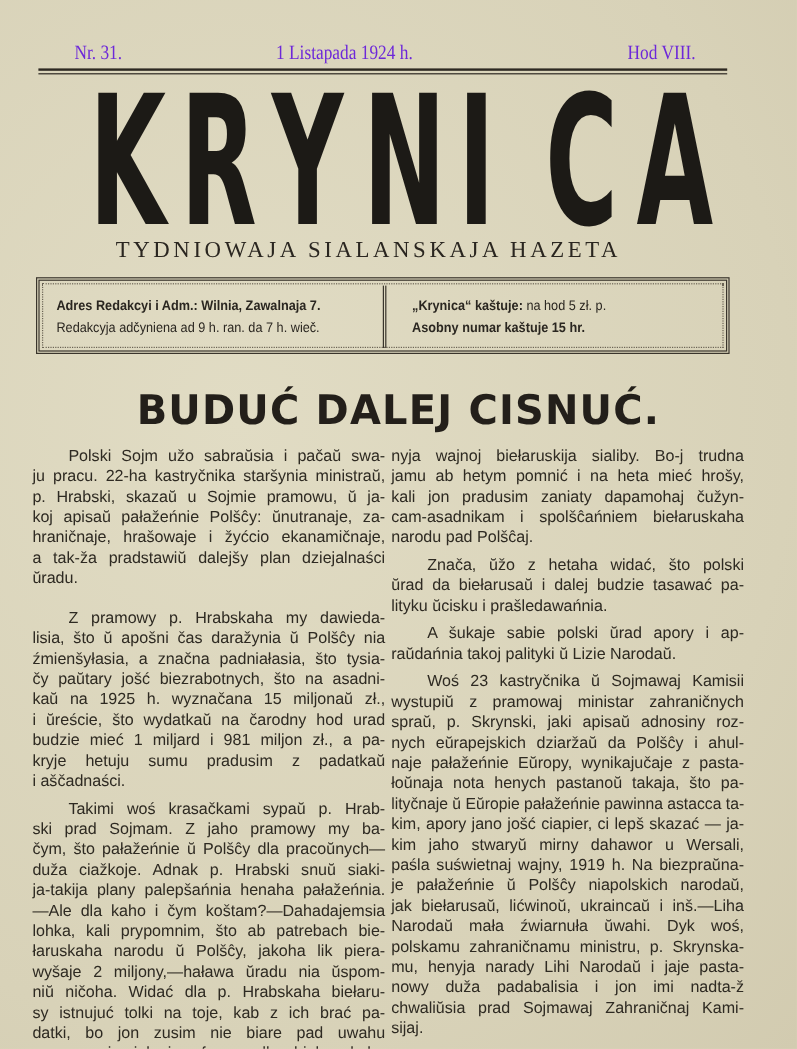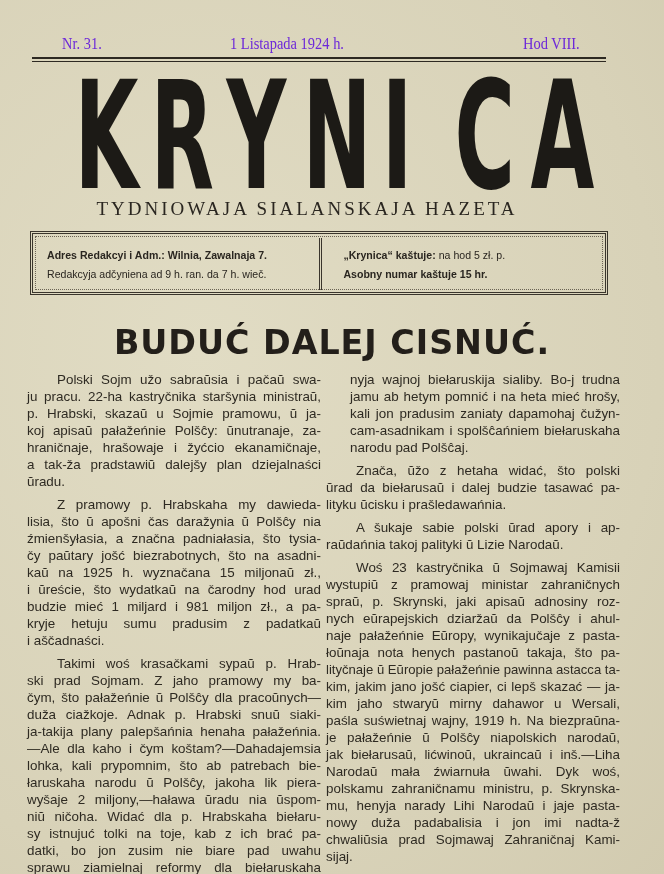--- a/index.html
+++ b/index.html
@@ -111,21 +111,21 @@
         <span class="b">„Krynica“ kaštuje:</span>
         <span>na hod 5 zł. p.</span>
       </div>
       <div class="info-line b">Asobny numar kaštuje 15 hr.</div>
     </div>
   </div>
 
   <div class="headline">BUDUĆ DALEJ CISNUĆ.</div>
 
   <div class="col col-left" id="col-left">
-      <div style="margin-bottom: 6px;">
+      <div style="margin-bottom: 16px;">
         <span class="ln ind">Polski Sojm užo sabraŭsia i pačaŭ swa-</span>
         <span class="ln">ju pracu. 22-ha kastryčnika staršynia ministraŭ,</span>
         <span class="ln">p. Hrabski, skazaŭ u Sojmie pramowu, ŭ ja-</span>
         <span class="ln">koj apisaŭ pałažeńnie Polšĉy: ŭnutranaje, za-</span>
         <span class="ln">hraničnaje, hrašowaje i žyćcio ekanamičnaje,</span>
         <span class="ln">a tak-ža pradstawiŭ dalejšy plan dziejalnaści</span>
         <span class="ln last">ŭradu.</span>
       </div>
       <div style="margin-bottom: 6px;">
         <span class="ln ind">Z pramowy p. Hrabskaha my dawieda-</span>
@@ -148,21 +148,21 @@
         <span class="ln">lohka, kali prypomnim, što ab patrebach bie-</span>
         <span class="ln">łaruskaha narodu ŭ Polšĉy, jakoha lik piera-</span>
         <span class="ln">wyšaje 2 miljony,—haława ŭradu nia ŭspom-</span>
         <span class="ln">niŭ ničoha. Widać dla p. Hrabskaha biełaru-</span>
         <span class="ln">sy istnujuć tolki na toje, kab z ich brać pa-</span>
         <span class="ln">datki, bo jon zusim nie biare pad uwahu</span>
         <span class="ln">sprawu ziamielnaj reformy dla biełaruskaha</span>
       </div>
     </div>
   <div class="col col-right" id="col-right">
-      <div style="margin-bottom: 6px; margin-left: 24px;">
+      <div style="margin-bottom: 6px;">
         <span class="ln">nyja wajnoj biełaruskija sialiby. Bo-j trudna</span>
         <span class="ln">jamu ab hetym pomnić i na heta mieć hrošy,</span>
         <span class="ln">kali jon pradusim zaniaty dapamohaj čužyn-</span>
         <span class="ln">cam-asadnikam i spolšĉańniem biełaruskaha</span>
         <span class="ln last">narodu pad Polšĉaj.</span>
       </div>
       <div style="margin-bottom: 6px;">
         <span class="ln ind">Znača, ŭžo z hetaha widać, što polski</span>
         <span class="ln">ŭrad da biełarusaŭ i dalej budzie tasawać pa-</span>
         <span class="ln last">lityku ŭcisku i prašledawańnia.</span>
@@ -172,21 +172,21 @@
         <span class="ln last">raŭdańnia takoj palityki ŭ Lizie Narodaŭ.</span>
       </div>
       <div style="margin-bottom: 6px;">
         <span class="ln ind">Woś 23 kastryčnika ŭ Sojmawaj Kamisii</span>
         <span class="ln">wystupiŭ z pramowaj ministar zahraničnych</span>
         <span class="ln">spraŭ, p. Skrynski, jaki apisaŭ adnosiny roz-</span>
         <span class="ln">nych eŭrapejskich dziaržaŭ da Polšĉy i ahul-</span>
         <span class="ln">naje pałažeńnie Eŭropy, wynikajučaje z pasta-</span>
         <span class="ln">łoŭnaja nota henych pastanoŭ takaja, što pa-</span>
         <span class="ln" style="transform: scaleX(0.978); transform-origin: left center; text-align-last: left;">lityčnaje ŭ Eŭropie pałažeńnie pawinna astacca ta-</span>
-        <span class="ln">kim, jakim jano jošć ciapier, ci lepš skazać — ja-</span>
+        <span class="ln">kim, apory jano jošć ciapier, ci lepš skazać — ja-</span>
         <span class="ln">kim jaho stwaryŭ mirny dahawor u Wersali,</span>
         <span class="ln">paśla suświetnaj wajny, 1919 h. Na biezpraŭna-</span>
         <span class="ln">je pałažeńnie ŭ Polšĉy niapolskich narodaŭ,</span>
         <span class="ln">jak biełarusaŭ, lićwinoŭ, ukraincaŭ i inš.—Liha</span>
         <span class="ln">Narodaŭ mała źwiarnuła ŭwahi. Dyk woś,</span>
         <span class="ln">polskamu zahraničnamu ministru, p. Skrynska-</span>
         <span class="ln">mu, henyja narady Lihi Narodaŭ i jaje pasta-</span>
         <span class="ln">nowy duža padabalisia i jon imi nadta-ž</span>
         <span class="ln">chwaliŭsia prad Sojmawaj Zahraničnaj Kami-</span>
         <span class="ln last">sijaj.</span>

